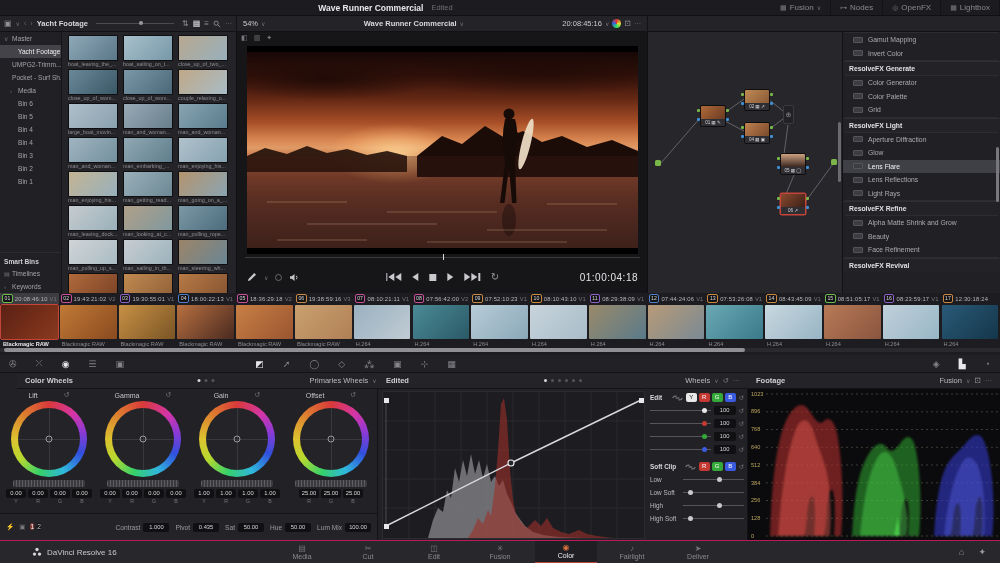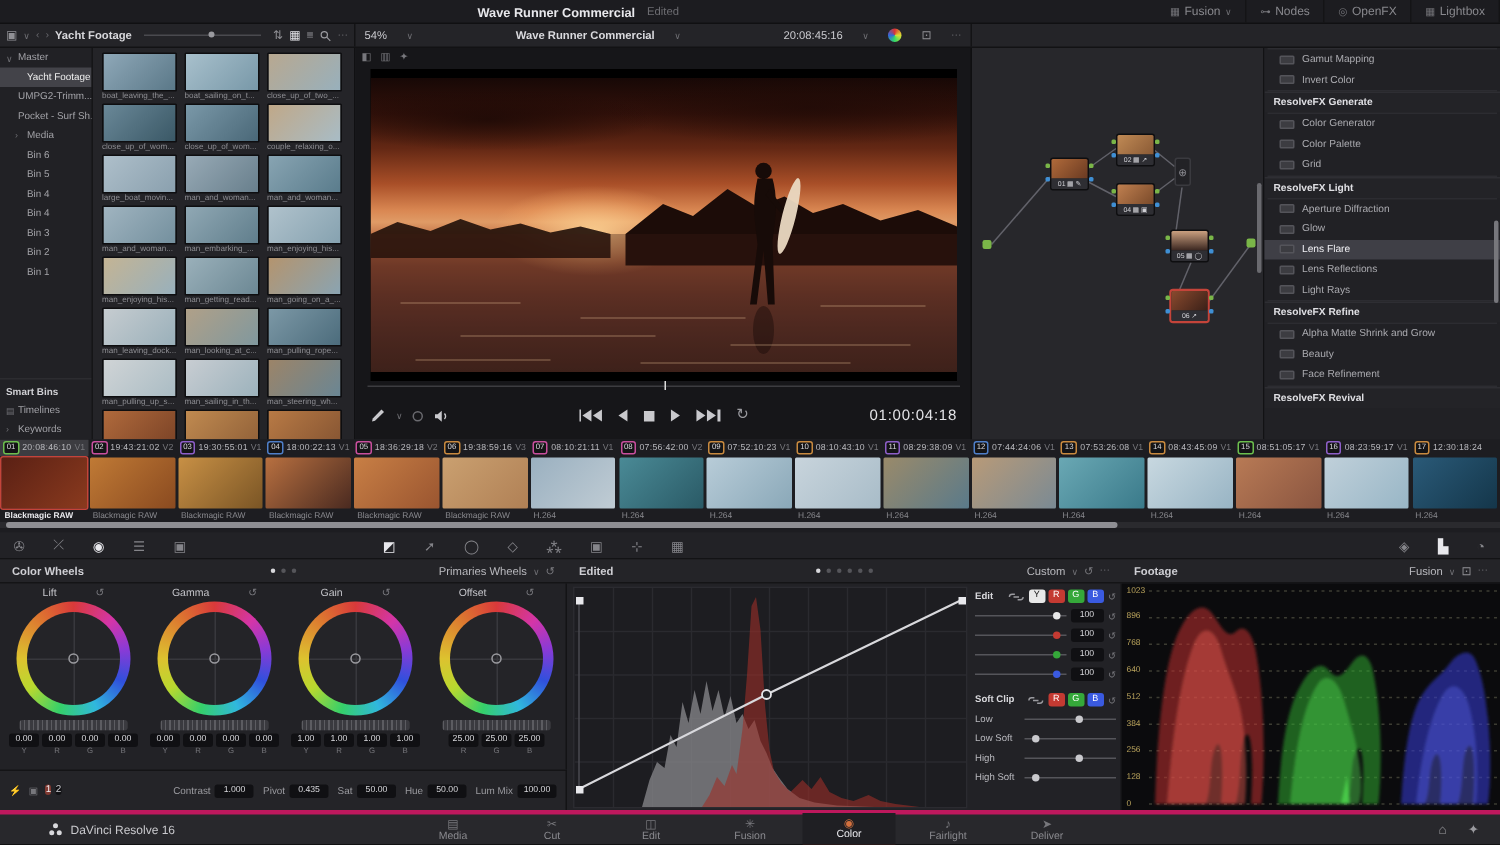--- a/index.html
+++ b/index.html
@@ -10,21 +10,21 @@
   .tb-group{display:flex;align-items:center;height:100%;}
   .tb-btn{display:flex;align-items:center;gap:3px;padding:0 9px;height:100%;color:#88888d;border-right:1px solid #141416;}
   .tb-btn.active{color:#e6e6ea;}
   .tb-btn .ic{font-size:7px;color:#77777c;}
   .tb-center{flex:1;display:flex;align-items:center;justify-content:center;gap:8px;}
   .proj-name{color:#e8e8ec;font-weight:bold;font-size:8.5px;}
   .proj-status{color:#6d6d72;font-size:7.5px;}
   .toolbar2{position:absolute;left:0;top:16px;width:1000px;height:16px;background:#242428;border-bottom:1px solid #121214;display:flex;font-size:7.5px;align-items:stretch;}
   .t2-sec{display:flex;align-items:center;height:100%;border-right:1px solid #131315;}
   .t2-media{width:237px;padding:0 4px;gap:4px;}
-  .t2-viewer{width:411px;padding:0 6px;gap:13px;}
+  .t2-viewer{width:411px;padding:0 6px;gap:3px;}
   .t2-nodes{width:195px;padding:0 5px;gap:5px;}
   .t2-lib{flex:1;padding:0 6px;gap:7px;}
   .t2-ic{color:#909095;font-size:8px;line-height:1;}
   .t2-dim{color:#66666b;font-size:7px;}
   .bin-title{color:#d8d8dc;font-weight:bold;}
   .mini-slider{flex:1;height:1px;background:#4a4a4f;position:relative;margin:0 4px;}
   .mini-slider i{position:absolute;top:-2px;left:55%;width:4px;height:4px;border-radius:50%;background:#9a9a9f;}
   .tab{padding:2px 4px;color:#818186;}
   .tab.active{color:#e8e8ec;border-bottom:2px solid #b5473c;}
   .caret{color:#6f6f74;font-size:6px;}
@@ -137,21 +137,21 @@
   .curve-ctl{position:absolute;left:272px;top:2px;width:94px;height:148px;font-size:6.4px;color:#b9b9be;}
   .crow{display:flex;align-items:center;height:13px;gap:3px;}
   .chbtn{width:11px;height:9px;border-radius:2px;font-size:6px;line-height:9px;text-align:center;color:#fff;}
   .slide{position:relative;flex:1;height:1px;background:#55555a;}
   .slide i{position:absolute;top:-2px;width:5px;height:5px;border-radius:50%;}
   .rst{color:#77777c;}
   
   .scopesPanel{position:absolute;left:748px;top:34px;width:252px;height:151px;background:#0b0b0d;}
   .scope-lbl{position:absolute;left:3px;font-size:5.6px;color:#b9a35c;}
   
-  .pagesbar{position:absolute;left:0;top:540px;width:1000px;height:23px;background:#28282c;border-top:3px solid #be185d;display:flex;align-items:center;}
+  .pagesbar{position:absolute;left:0;top:540px;width:1000px;height:23px;background:#28282c;border-top:1px solid #be185d;display:flex;align-items:center;}
   .brand{display:flex;align-items:center;gap:5px;color:#c9c9cd;font-size:8px;padding-left:32px;width:270px;}
   .pages{display:flex;flex:1;justify-content:center;gap:4px;}
   .page{width:62px;height:23px;display:flex;flex-direction:column;align-items:center;justify-content:center;color:#8a8a8f;font-size:7px;gap:0px;}
   .page .pic{font-size:8px;line-height:9px;color:#77777c;}
   .page.active{background:#1f1f23;color:#ececf0;border-bottom:2px solid #b5473c;}
   .page.active .pic{color:#d2703e;}
   .pb-right{width:270px;display:flex;justify-content:flex-end;gap:14px;padding-right:14px;color:#9a9a9f;font-size:9px;}
   svg{display:block;}
 </style>
 </head>
@@ -715,21 +715,21 @@
       <span class="pi">⁂</span>
       <span class="pi">▣</span>
       <span class="pi">⊹</span>
       <span class="pi">▦</span>
       <span class="spacer"></span>
       <span class="pi">◈</span>
       <span class="pi active">▙</span>
       <span class="pi">◔</span>
     </div>
 
-    <div class="pal-head" style="left:0;width:378px">
+    <div class="pal-head" style="left:17px;width:378px">
       <span class="ph-title">Color Wheels</span>
       <span class="dots" id="wheel-dots">
           <i class="on"></i>
           <i class=""></i>
           <i class=""></i>
         </span>
       <span class="ph-mode">
           <span>Primaries Wheels</span>
           <span class="caret">∨</span>
           <span class="rst">↺</span>
@@ -856,21 +856,21 @@
       <span class="ph-title">Edited</span>
       <span class="dots" id="curve-dots">
           <i class="on"></i>
           <i class=""></i>
           <i class=""></i>
           <i class=""></i>
           <i class=""></i>
           <i class=""></i>
         </span>
       <span class="ph-mode">
-          <span>Custom</span>
+          <span>Wheels</span>
           <span class="caret">∨</span>
           <span class="rst">↺</span>
           <span class="t2-dim">···</span>
         </span>
     </div>
     <div class="curvesPanel">
       <div class="curve-graph">
         <svg width="261" height="146" viewBox="0 0 261 146">
           <g stroke="#2a2a2f" stroke-width="1">
             <path d="M26 0V146M52 0V146M78 0V146M104 0V146M130 0V146M156 0V146M182 0V146M208 0V146M234 0V146"></path>

